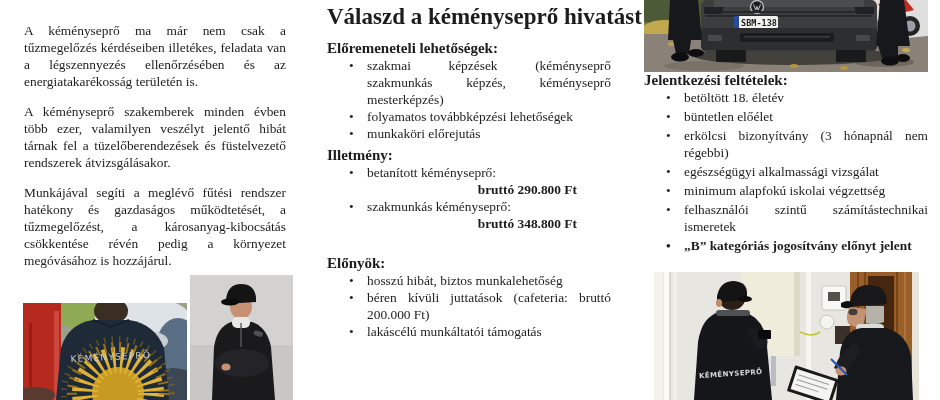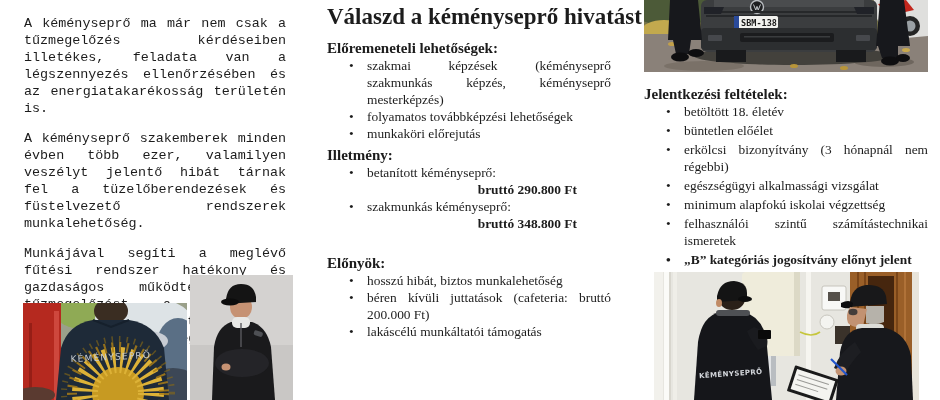--- a/index.html
+++ b/index.html
@@ -3,33 +3,33 @@
 <meta charset="utf-8">
 <style>
   * { box-sizing: border-box; }
   html, body { margin: 0; padding: 0; background: #ffffff; }
   .page {
     position: relative; width: 940px; height: 400px;
     background: #ffffff; overflow: hidden;
     font-family: "Liberation Serif", serif; color: #1c1c1c;
   }
   .col { position: absolute; }
-  .col-left  { left: 24px;  top: 15px; width: 262px; font-family: Liberation Mono, monospace; }
+  .col-left  { left: 24px;  top: 22px; width: 262px; }
   .col-mid   { left: 327px; top: 8px;    width: 284px; }
   .col-right { left: 644px; top: 0;    width: 284px; height: 400px; }
 
   .col-left p { margin: 0 0 13px; font-size: 13.4px; line-height: 17px; text-align: justify; }
 
   .title { margin: -5px 0 0; font-size: 23px; line-height: 27px; font-weight: bold;
            text-align: center; white-space: nowrap; }
   .heading { margin: 0; font-size: 15px; line-height: 17px; font-weight: bold; }
   .h-career   { margin-top: 10px; }
   .h-salary   { margin-top: 5px; }
   .h-benefits { margin-top: 23px; }
-  .h-req      { margin-top: 14px; }
+  .h-req      { }
 
   ul.blist { list-style: none; margin: 0; padding: 0; }
   ul.blist li { position: relative; padding-left: 40px; font-size: 13.4px;
                 line-height: 17px; text-align: justify; }
   ul.blist li::before { content: "\2022"; position: absolute; left: 22px; top: 0; }
   .u-career   { margin-top: 7px; }
   .u-salary   { margin-top: 7px; }
   .u-salary li { line-height: 16px; font-family: Liberation Serif, serif; }
   .salary-amount { font-weight: bold; text-align: right; padding-right: 34px; }
   .u-benefits { margin-top: 8px; }
@@ -45,21 +45,21 @@
   .photo-portrait   { left: 190px; top: 275px; width: 103px; height: 125px; }
   .photo-inspection { left: 10px;  top: 272px; width: 265px; height: 128px; }
 </style>
 </head>
 <body>
 
 <div class="page">
 
   <div class="col col-left">
     <p>A kéményseprő ma már nem csak a tűzmegelőzés kérdéseiben illetékes, feladata van a légszennyezés ellenőrzésében és az energiatakarékosság területén is.</p>
-    <p>A kéményseprő szakemberek minden évben több ezer, valamilyen veszélyt jelentő hibát tárnak fel a tüzelőberendezések és füstelvezető rendszerek munkalehetőség.</p>
+    <p>A kéményseprő szakemberek minden évben több ezer, valamilyen veszélyt jelentő hibát tárnak fel a tüzelőberendezések és füstelvezető rendszerek átvizsgálásakor.</p>
     <p>Munkájával segíti a meglévő fűtési rendszer hatékony és gazdaságos működtetését, a tűzmegelőzést, a károsanyag-kibocsátás csökkentése révén pedig a környezet megóvásához is hozzájárul.</p>
   </div>
 
   <div class="col col-mid">
     <h1 class="title">Válaszd a kéményseprő hivatást!</h1>
 
     <h2 class="heading h-career">Előremeneteli lehetőségek:</h2>
     <ul class="blist u-career">
       <li>szakmai képzések (kéményseprő szakmunkás képzés, kéményseprő mesterképzés)</li>
       <li>folyamatos továbbképzési lehetőségek</li>

